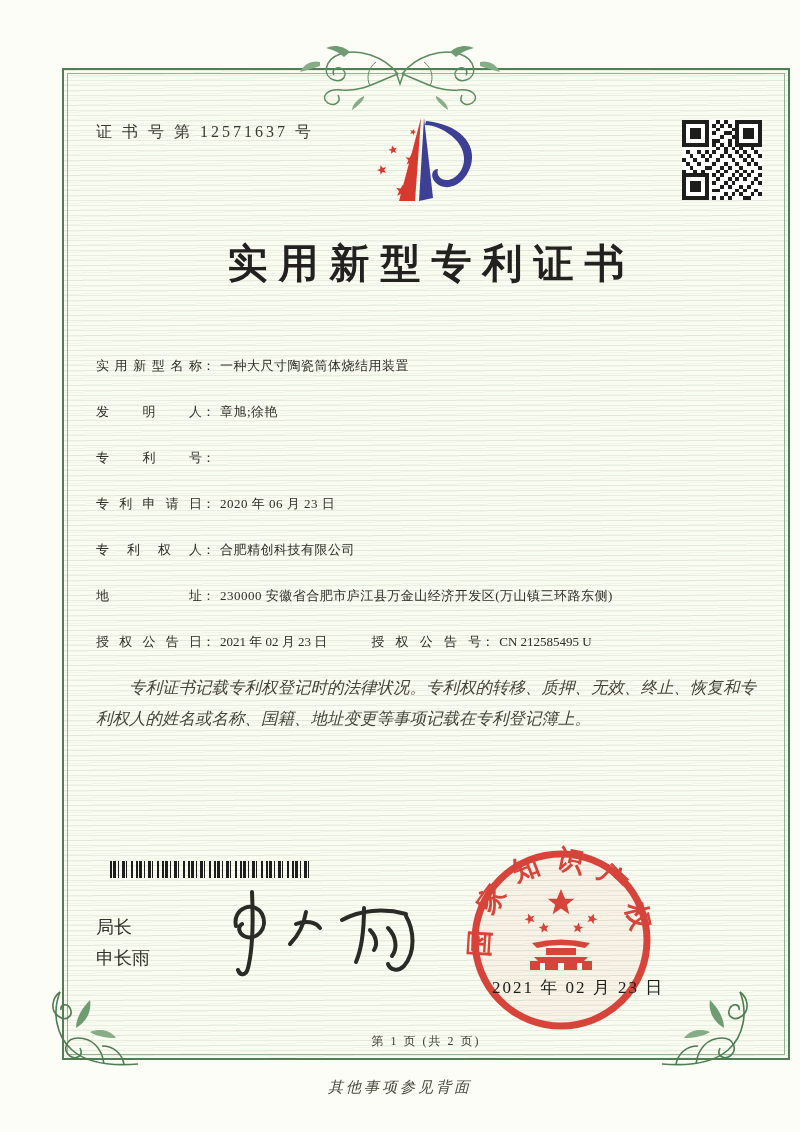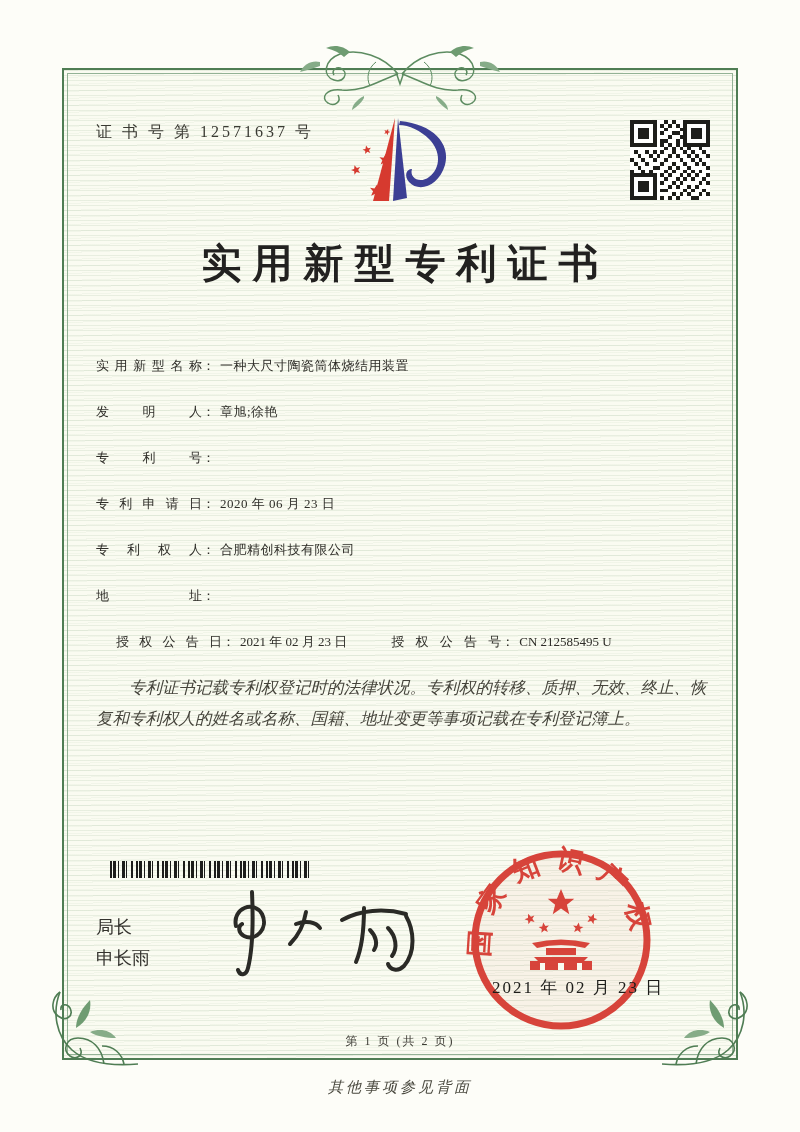--- a/index.html
+++ b/index.html
@@ -4,21 +4,21 @@
 <style>
   html,body{margin:0;padding:0;}
   body{
     width:800px;height:1132px;position:relative;overflow:hidden;
     background:#fdfdf8;
     font-family:"Liberation Serif","DejaVu Serif",serif;
     color:#2e2d28;
   }
   
   .frame{
-    position:absolute;left:62px;top:68px;width:676px;height:992px;
+    position:absolute;left:62px;top:68px;width:728px;height:992px;
     border:2px solid #4f7d54;
     background:
       repeating-linear-gradient(180deg, rgba(122,160,118,0.14) 0 1px, rgba(0,0,0,0) 1px 5px),
       repeating-linear-gradient(178deg, rgba(140,175,135,0.08) 0 1px, rgba(0,0,0,0) 1px 7px),
       #fafbf1;
     box-sizing:border-box;
   }
   .frame::before{
     content:"";position:absolute;inset:3px;border:1px solid #93b295;pointer-events:none;
   }
@@ -30,21 +30,21 @@
     position:absolute;top:166px;left:0;width:100%;text-align:center;
     font-size:40px;font-weight:700;letter-spacing:11px;color:#222120;text-indent:11px;
   }
   
   .fields{position:absolute;top:284px;left:32px;right:28px;font-size:13px;}
   .frow{display:flex;line-height:24px;margin-bottom:22px;}
   .flabel{flex:0 0 106px;text-align:justify;text-align-last:justify;letter-spacing:0;}
   .fcolon{flex:0 0 18px;}
   .fvalue{flex:1;letter-spacing:0.5px;}
   .grant-row{display:flex;line-height:24px;}
-  .gpair{display:flex;margin-left:20px;}
+  .gpair{display:flex;}
   .gpair .flabel{flex:0 0 106px;}
   .gpair.second{margin-left:44px;}
   .gpair.second .flabel{flex:0 0 110px;}
   
   .paragraphs{
     position:absolute;top:602px;left:32px;right:28px;
     font-size:16.5px;line-height:31px;color:#45443b;font-style:italic;
   }
   .paragraphs p{margin:0;text-indent:2em;}
   
@@ -161,20 +161,21 @@
         <span class="fvalue">2020 年 06 月 23 日</span>
     </div>
     <div class="frow">
       <span class="flabel">专利权人</span>
         <span class="fcolon">：</span>
         <span class="fvalue">合肥精创科技有限公司</span>
     </div>
     <div class="frow">
       <span class="flabel">地址</span>
         <span class="fcolon">：</span>
+        <span class="fvalue">230000 安徽省合肥市庐江县万金山经济开发区(万山镇三环路东侧)</span>
     </div>
     <div class="grant-row">
       <span class="gpair">
         <span class="flabel">授权公告日</span>
           <span class="fcolon">：</span>
           <span>2021 年 02 月 23 日</span>
       </span>
       <span class="gpair second">
         <span class="flabel">授权公告号</span>
           <span class="fcolon">：</span>

